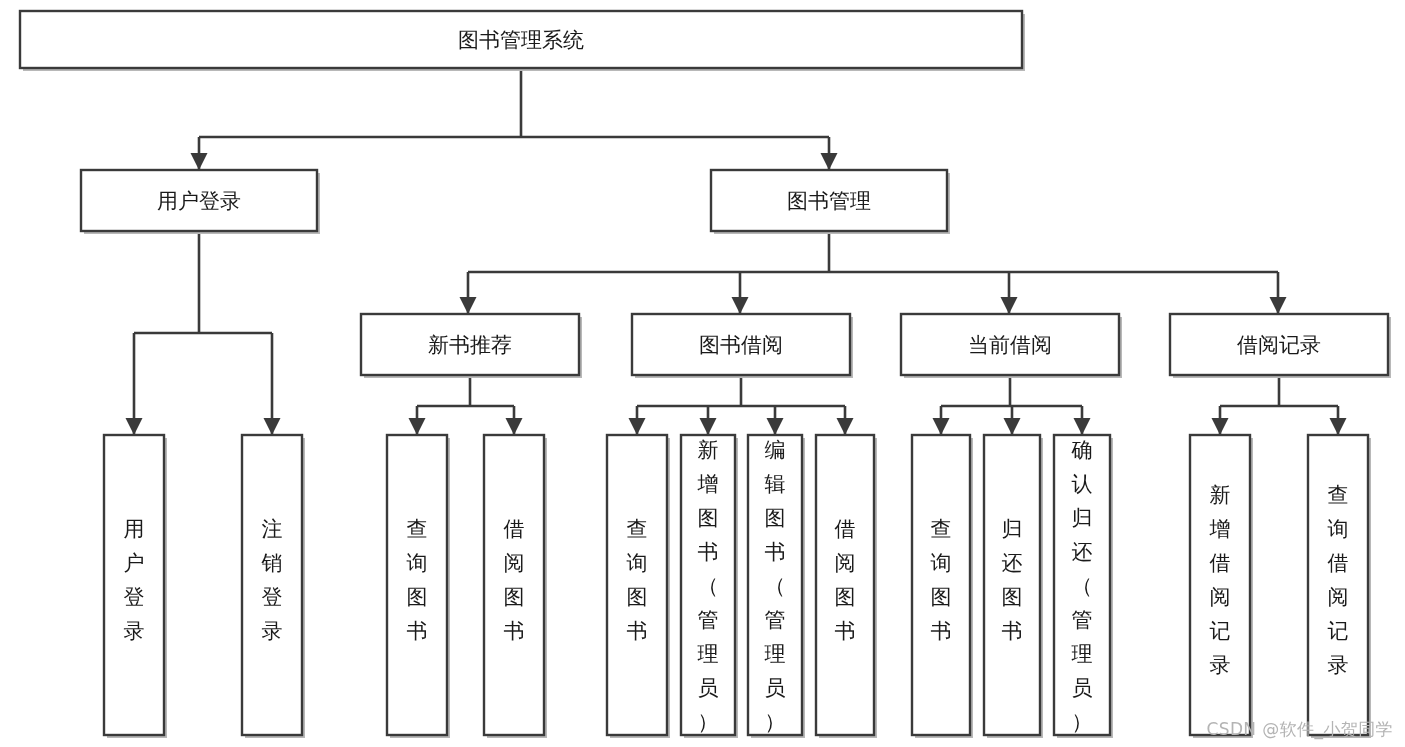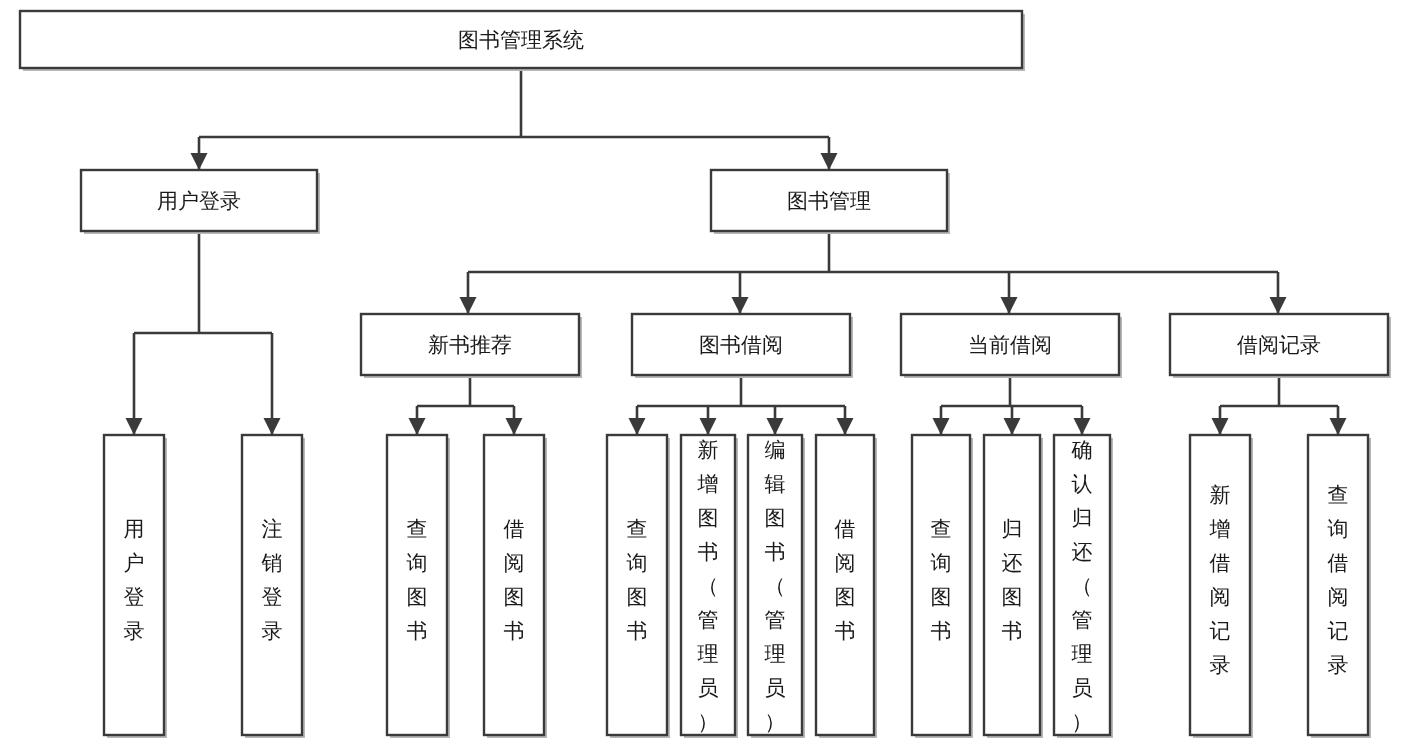--- a/index.html
+++ b/index.html
@@ -188,13 +188,14 @@
         <text x="1082" y="457" class="node-label-v"><tspan x="1082" dy="0">确</tspan><tspan x="1082" dy="34">认</tspan><tspan x="1082" dy="34">归</tspan><tspan x="1082" dy="34">还</tspan><tspan x="1082" dy="34">（</tspan><tspan x="1082" dy="34">管</tspan><tspan x="1082" dy="34">理</tspan><tspan x="1082" dy="34">员</tspan><tspan x="1082" dy="34">）</tspan></text>
         <rect x="1193" y="438" width="60" height="300" class="box-shadow"></rect>
         <rect x="1190" y="435" width="60" height="300" class="box-rect"></rect>
         <text x="1220" y="502" class="node-label-v"><tspan x="1220" dy="0">新</tspan><tspan x="1220" dy="34">增</tspan><tspan x="1220" dy="34">借</tspan><tspan x="1220" dy="34">阅</tspan><tspan x="1220" dy="34">记</tspan><tspan x="1220" dy="34">录</tspan></text>
         <rect x="1311" y="438" width="60" height="300" class="box-shadow"></rect>
         <rect x="1308" y="435" width="60" height="300" class="box-rect"></rect>
         <text x="1338" y="502" class="node-label-v"><tspan x="1338" dy="0">查</tspan><tspan x="1338" dy="34">询</tspan><tspan x="1338" dy="34">借</tspan><tspan x="1338" dy="34">阅</tspan><tspan x="1338" dy="34">记</tspan><tspan x="1338" dy="34">录</tspan></text>
       </g>
   </svg>
 
+  <div class="watermark-text">CSDN @软件_小贺同学</div>
 </div>
 
 </body></html>

